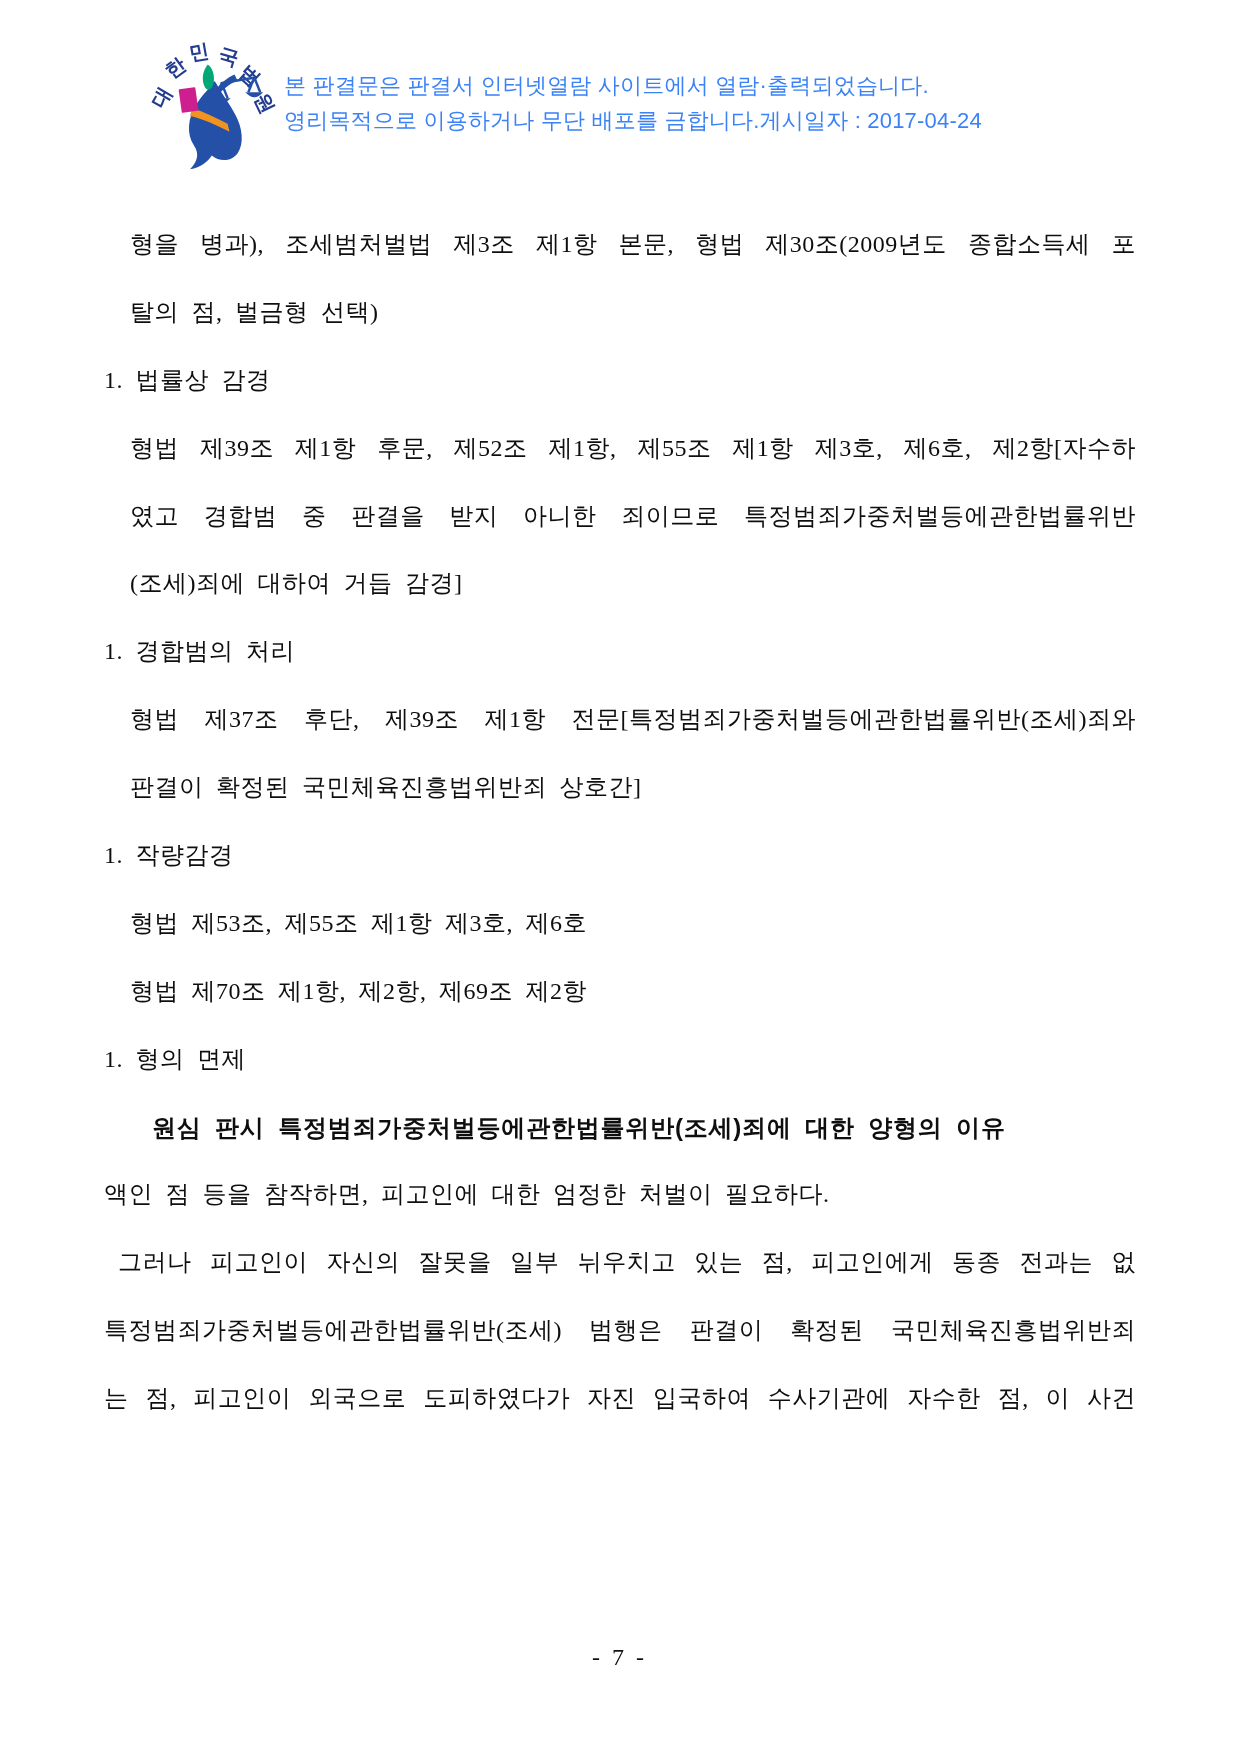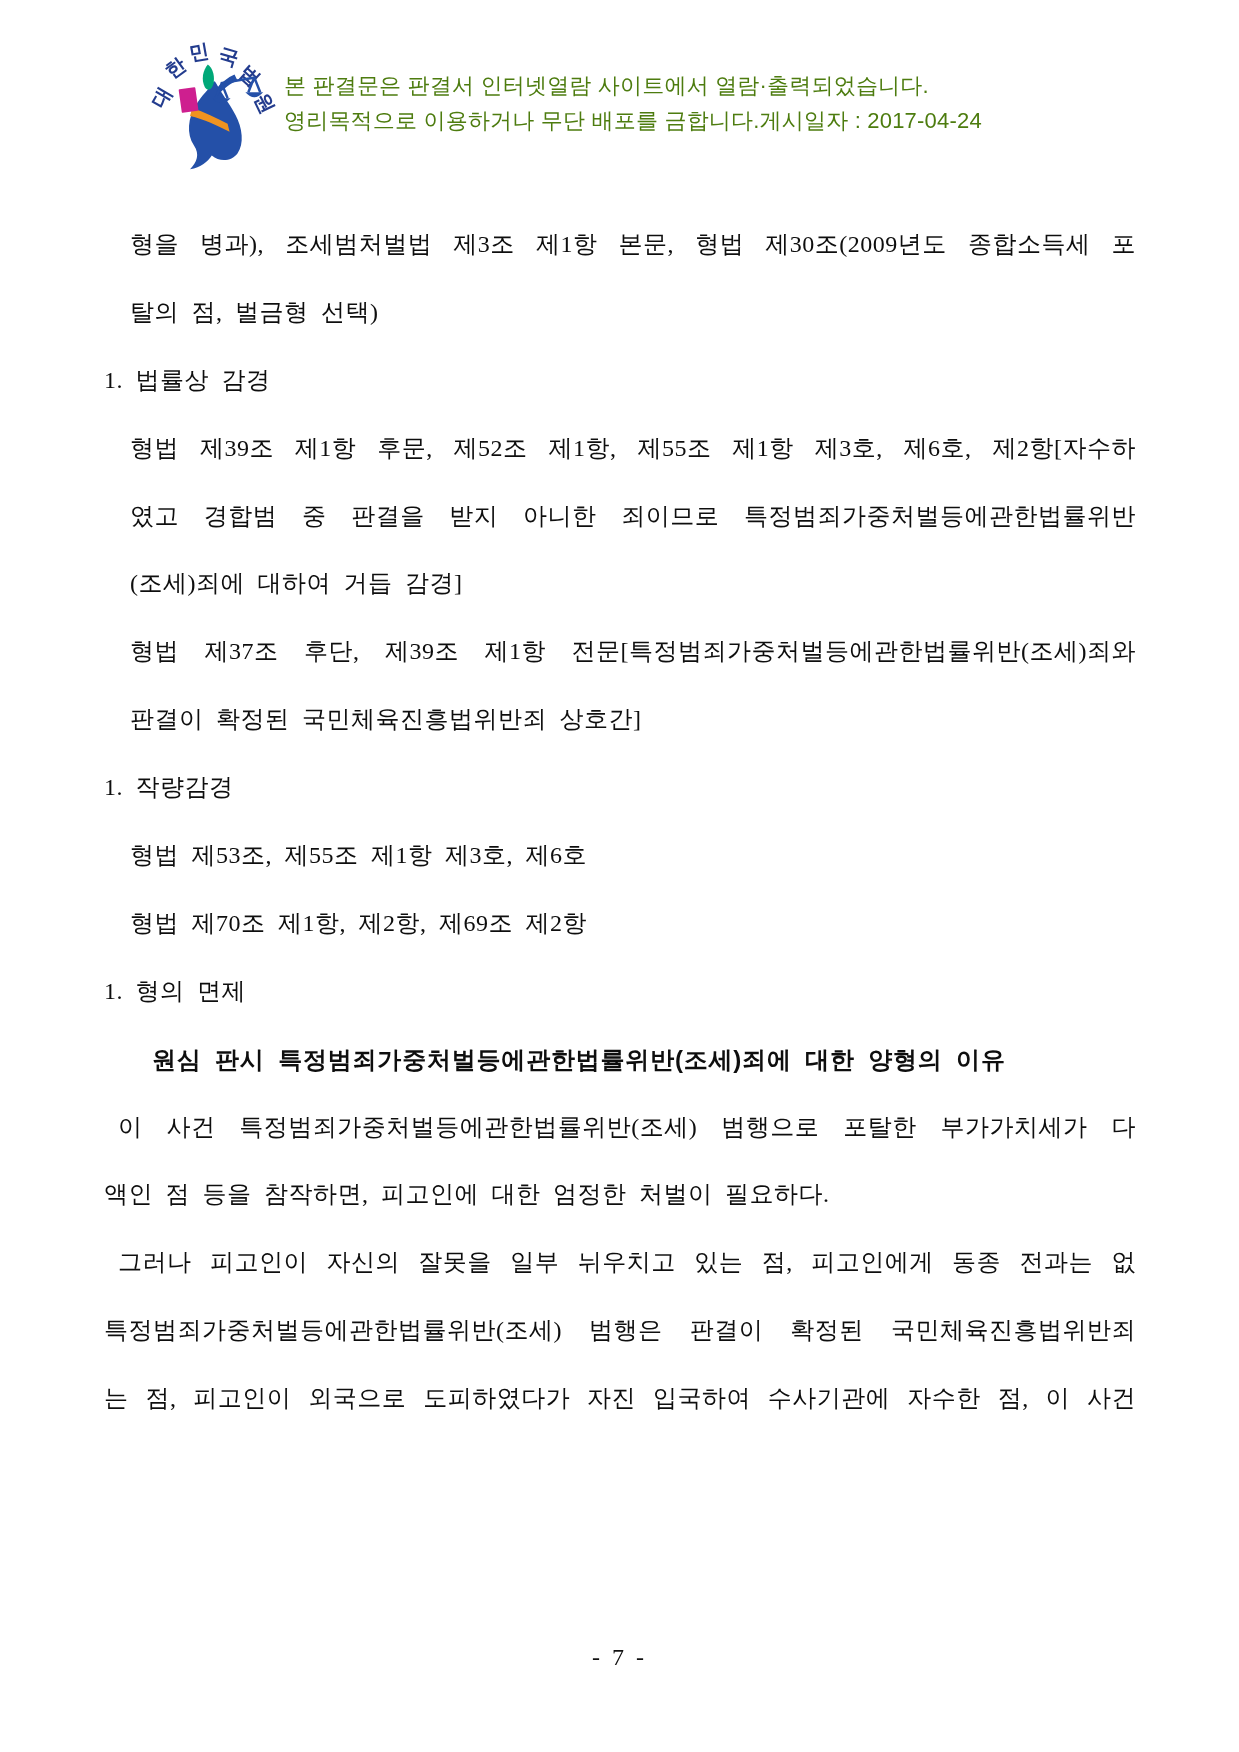--- a/index.html
+++ b/index.html
@@ -19,21 +19,21 @@
     left:110px;
     top:28px;
     display:flex;
     align-items:flex-start;
   }
   .logo { width:168px; height:168px; flex:0 0 auto; }
   .notice {
     margin-left:6px;
     padding-top:40px;
     font-family:"Liberation Sans","DejaVu Sans",sans-serif;
-    color:#4d7c0f;
+    color:#3b82f6;
     font-size:22px;
     line-height:35px;
     letter-spacing:0.2px;
   }
 
   
   .content {
     position:absolute;
     left:104px;
     width:1032px;
@@ -117,28 +117,28 @@
     </div>
   </header>
 
   <main class="content">
       <div class="line ind-detail just">형을 병과), 조세범처벌법 제3조 제1항 본문, 형법 제30조(2009년도 종합소득세 포</div>
       <div class="line ind-detail">탈의 점, 벌금형 선택)</div>
       <div class="line ind-flush">1. 법률상 감경</div>
       <div class="line ind-detail just">형법 제39조 제1항 후문, 제52조 제1항, 제55조 제1항 제3호, 제6호, 제2항[자수하</div>
       <div class="line ind-detail just">였고 경합범 중 판결을 받지 아니한 죄이므로 특정범죄가중처벌등에관한법률위반</div>
       <div class="line ind-detail">(조세)죄에 대하여 거듭 감경]</div>
+      <div class="line ind-flush">1. 경합범의 처리</div>
       <div class="line ind-detail just">형법 제37조 후단, 제39조 제1항 전문[특정범죄가중처벌등에관한법률위반(조세)죄와</div>
       <div class="line ind-detail">판결이 확정된 국민체육진흥법위반죄 상호간]</div>
       <div class="line ind-flush">1. 작량감경</div>
       <div class="line ind-detail">형법 제53조, 제55조 제1항 제3호, 제6호</div>
       <div class="line ind-detail">형법 제70조 제1항, 제2항, 제69조 제2항</div>
       <div class="line ind-flush">1. 형의 면제</div>
       <div class="line ind-flush bold">원심 판시 특정범죄가중처벌등에관한법률위반(조세)죄에 대한 양형의 이유</div>
-      <div class="line ind-para just">이 사건 특정범죄가중처벌등에관한법률위반(조세) 범행으로 포탈한 부가가치세가 다</div>
       <div class="line ind-flush">액인 점 등을 참작하면, 피고인에 대한 엄정한 처벌이 필요하다.</div>
       <div class="line ind-para just">그러나 피고인이 자신의 잘못을 일부 뉘우치고 있는 점, 피고인에게 동종 전과는 없</div>
       <div class="line ind-flush just">특정범죄가중처벌등에관한법률위반(조세) 범행은 판결이 확정된 국민체육진흥법위반죄</div>
       <div class="line ind-flush just">는 점, 피고인이 외국으로 도피하였다가 자진 입국하여 수사기관에 자수한 점, 이 사건</div>
     </main>
 
   <footer class="pagefoot">
     <span>- 7 -</span>
   </footer>
 

